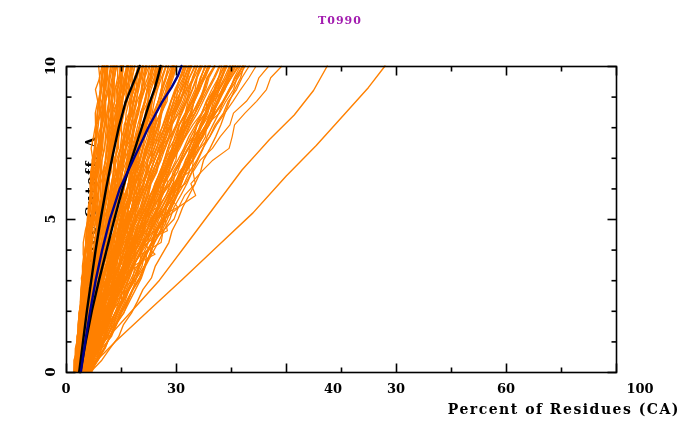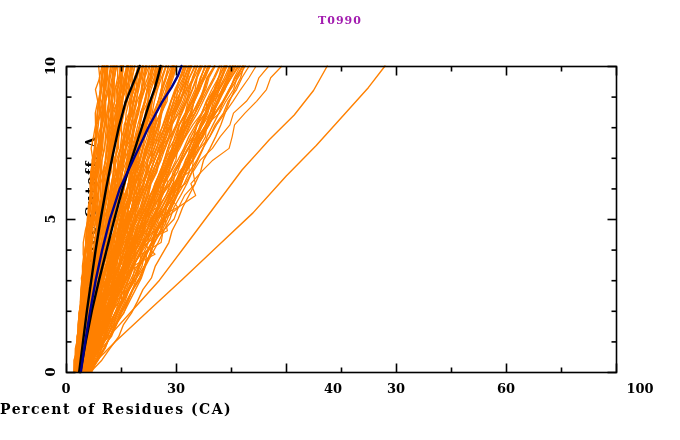--- a/index.html
+++ b/index.html
@@ -34,21 +34,21 @@
     font-size:14px;
     font-weight:bold;
     color:#000;
     letter-spacing:1.5px;
   }
 
   .x-axis-title{
     position:absolute;
     left:0;right:0;
     top:401px;
-    text-align:left;
+    text-align:right;
     font-family:"DejaVu Serif",serif;
     font-size:14px;
     font-weight:bold;
     color:#000;
     letter-spacing:1.5px;
   }
 
   .tick-label{
     position:absolute;
     font-family:"DejaVu Serif",serif;

